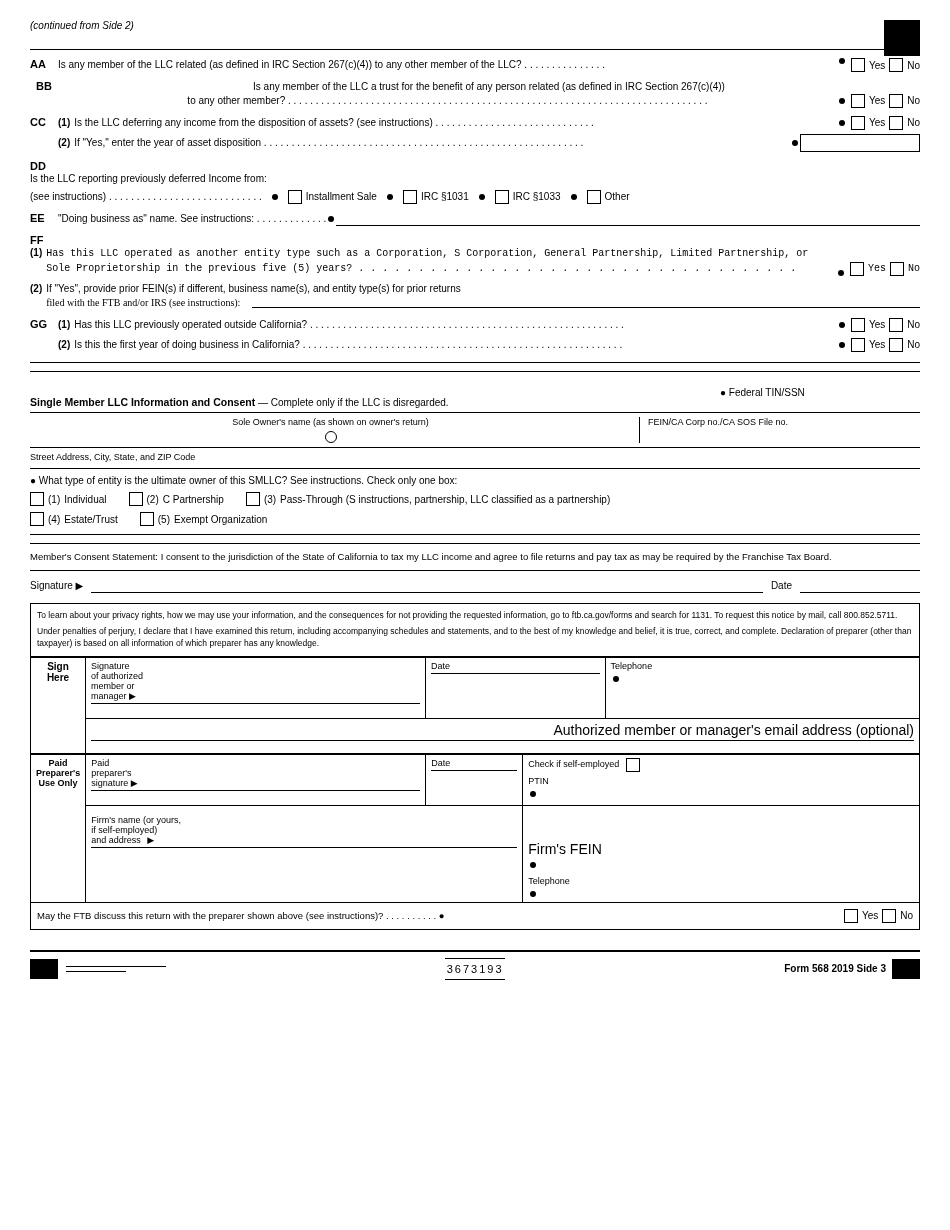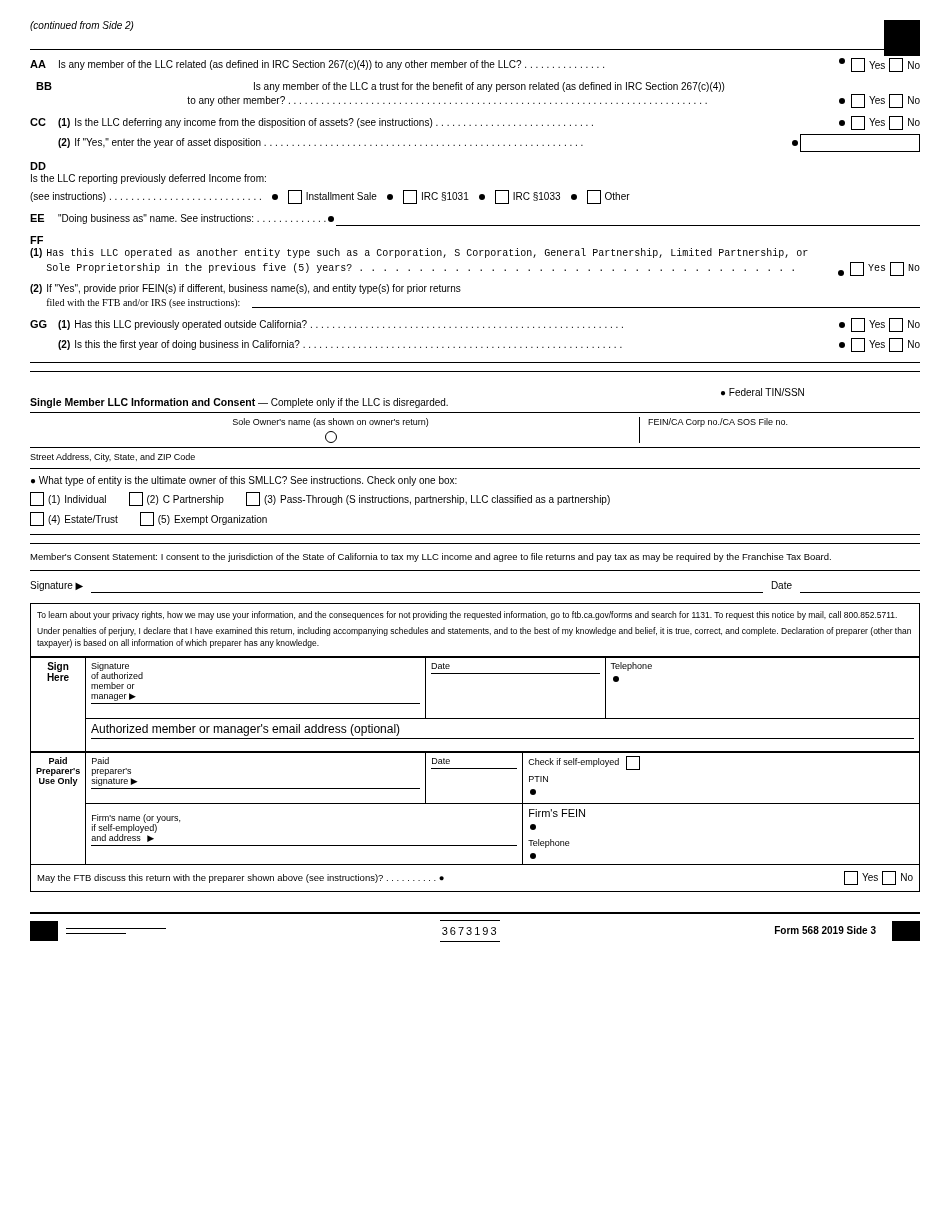--- a/index.html
+++ b/index.html
@@ -215,21 +215,21 @@
     }
     .bottom-center {
       font-size: 11px;
       letter-spacing: 2px;
     }
     .bottom-right {
       font-size: 10px;
       font-weight: bold;
       display: flex;
       align-items: center;
-      gap: 16px;
+      gap: 6px;
     }
     .street-label {
       font-size: 9px;
       margin-bottom: 2px;
     }
     .line-spacer {
       flex: 1;
       border-bottom: 1px solid #000;
       height: 10px;
     }
@@ -501,21 +501,21 @@
       </td>
       <td>
         <div style="font-size:9px;">Telephone</div>
         <div style="margin-top:2px;">
           <span class="dot"></span>
         </div>
       </td>
     </tr>
     <tr>
       <td colspan="3">
-        <div style="font-size:12px;">Authorized member or manager's email address (optional)</div>
+        <div style="font-size:14px;text-align:right;">Authorized member or manager's email address (optional)</div>
         <div style="border-top:1px solid #000;height:10px;margin-top:2px;"></div>
       </td>
     </tr>
   </tbody>
     </table>
 
   <table class="main-sign">
     <tbody>
         <tr>
       <td rowspan="3" style="width:55px;text-align:center;font-weight:bold;font-size:9px;">
@@ -543,21 +543,21 @@
     </tr>
     <tr>
       <td colspan="2">
         <div style="font-size:9px;margin-top:6px;">
           Firm's name (or yours,<br>if self-employed)<br>and address
           <span style="margin-left:4px;">▶</span>
         </div>
         <div style="border-top:1px solid #000;height:10px;margin-top:2px;"></div>
       </td>
       <td>
-        <div style="font-size:11px;">Firm's FEIN</div>
+        <div style="font-size:14px;margin-top:32px;">Firm's FEIN</div>
         <div style="margin-top:2px;">
           <span class="dot"></span>
         </div>
         <div style="font-size:9px;margin-top:6px;">Telephone</div>
         <div style="margin-top:2px;">
           <span class="dot"></span>
         </div>
       </td>
     </tr>
   </tbody>

